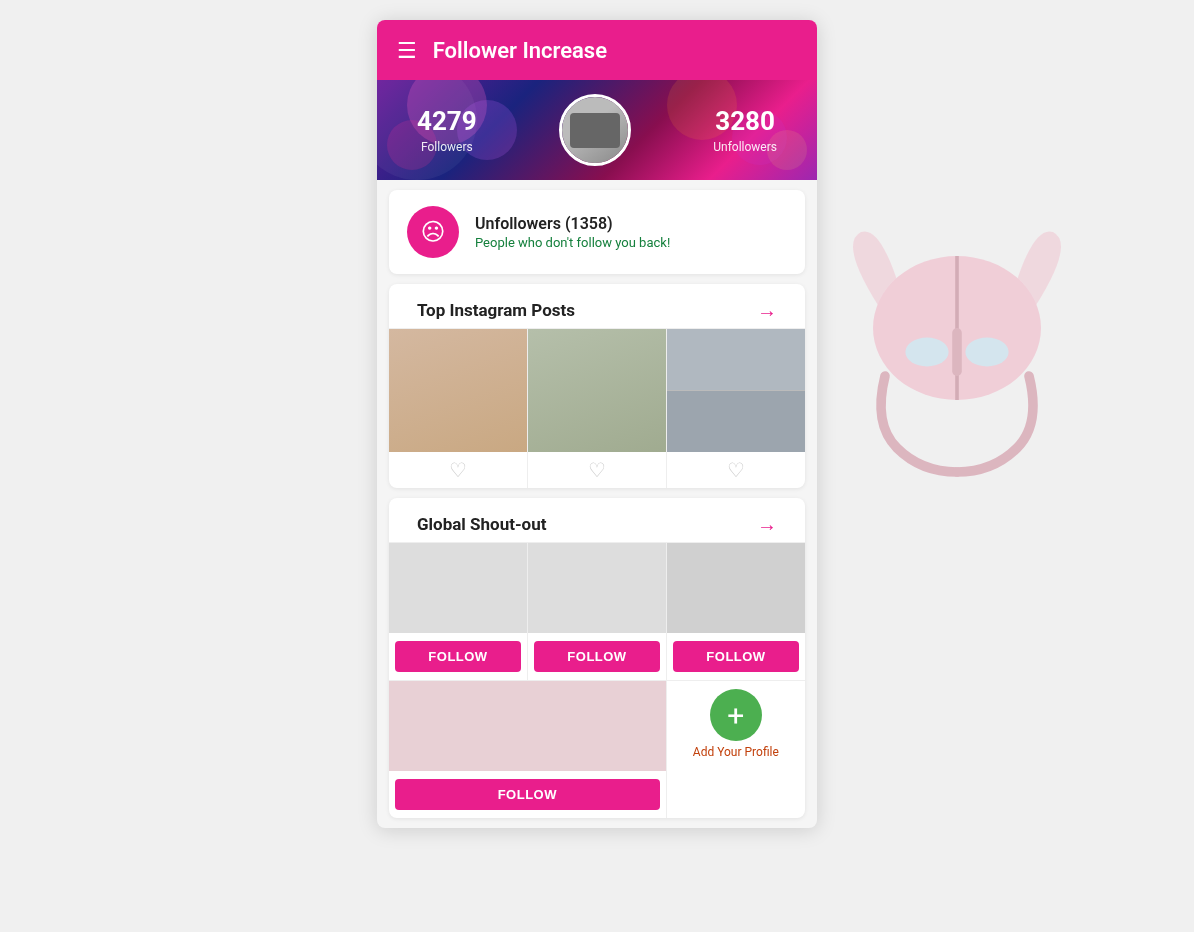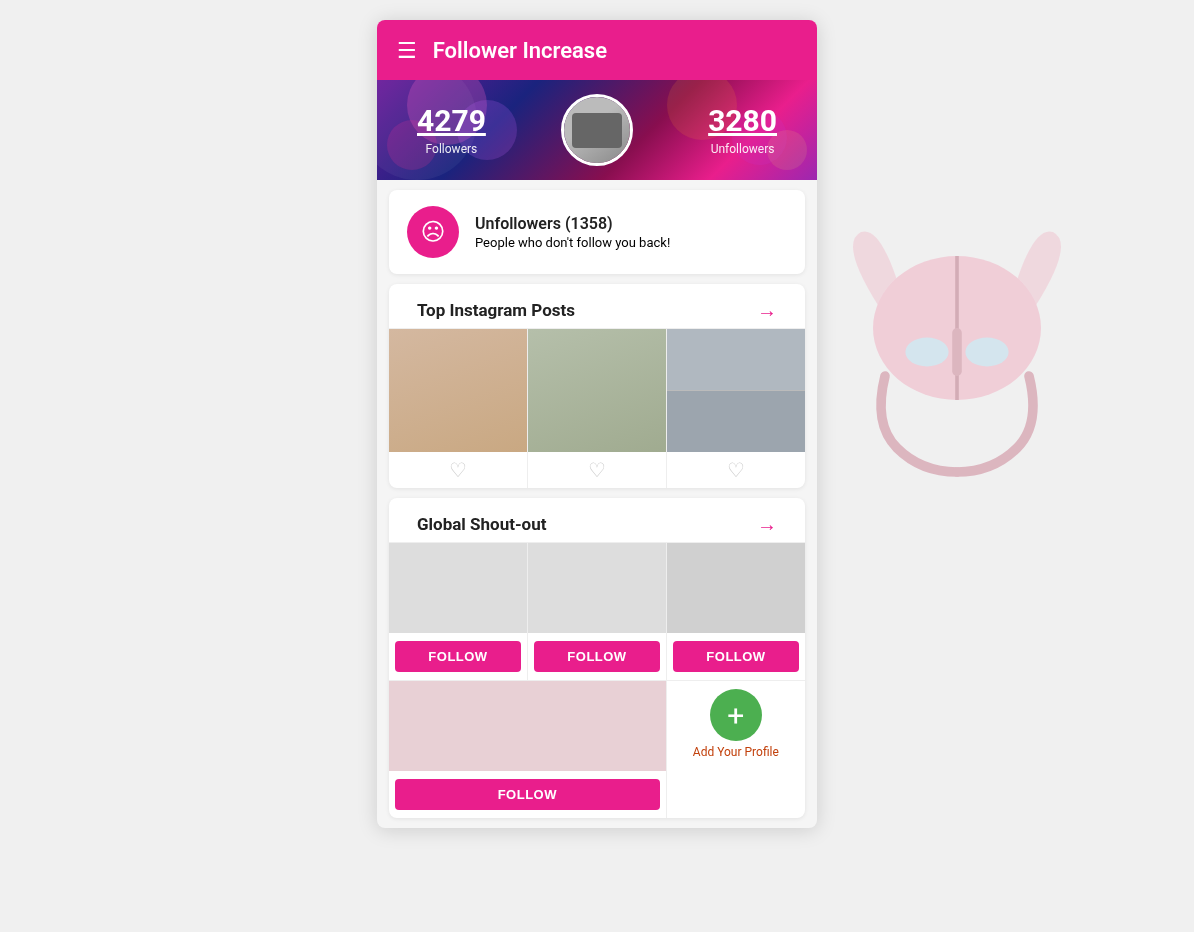--- a/index.html
+++ b/index.html
@@ -66,24 +66,23 @@
     .bokeh-circle {
       position: absolute;
       border-radius: 50%;
     }
     .stat-block {
       text-align: center;
       color: white;
       z-index: 2;
     }
     .stat-number {
-      font-size: 30px;
+      font-size: 26px;
       font-weight: 700;
       display: block;
-      text-decoration: underline;
     }
     .stat-label {
       font-size: 12px;
       font-weight: 400;
       opacity: 0.9;
     }
     .profile-avatar {
       width: 72px;
       height: 72px;
       border-radius: 50%;
@@ -140,21 +139,21 @@
       color: white;
       font-size: 24px;
     }
     .unfollowers-text h3 {
       font-size: 16px;
       font-weight: 600;
       color: #222;
     }
     .unfollowers-text p {
       font-size: 13px;
-      color: #000000;
+      color: #15803d;
       margin-top: 2px;
     }
 
     
     .section-header {
       display: flex;
       align-items: center;
       justify-content: space-between;
       padding: 14px 28px 6px;
     }

